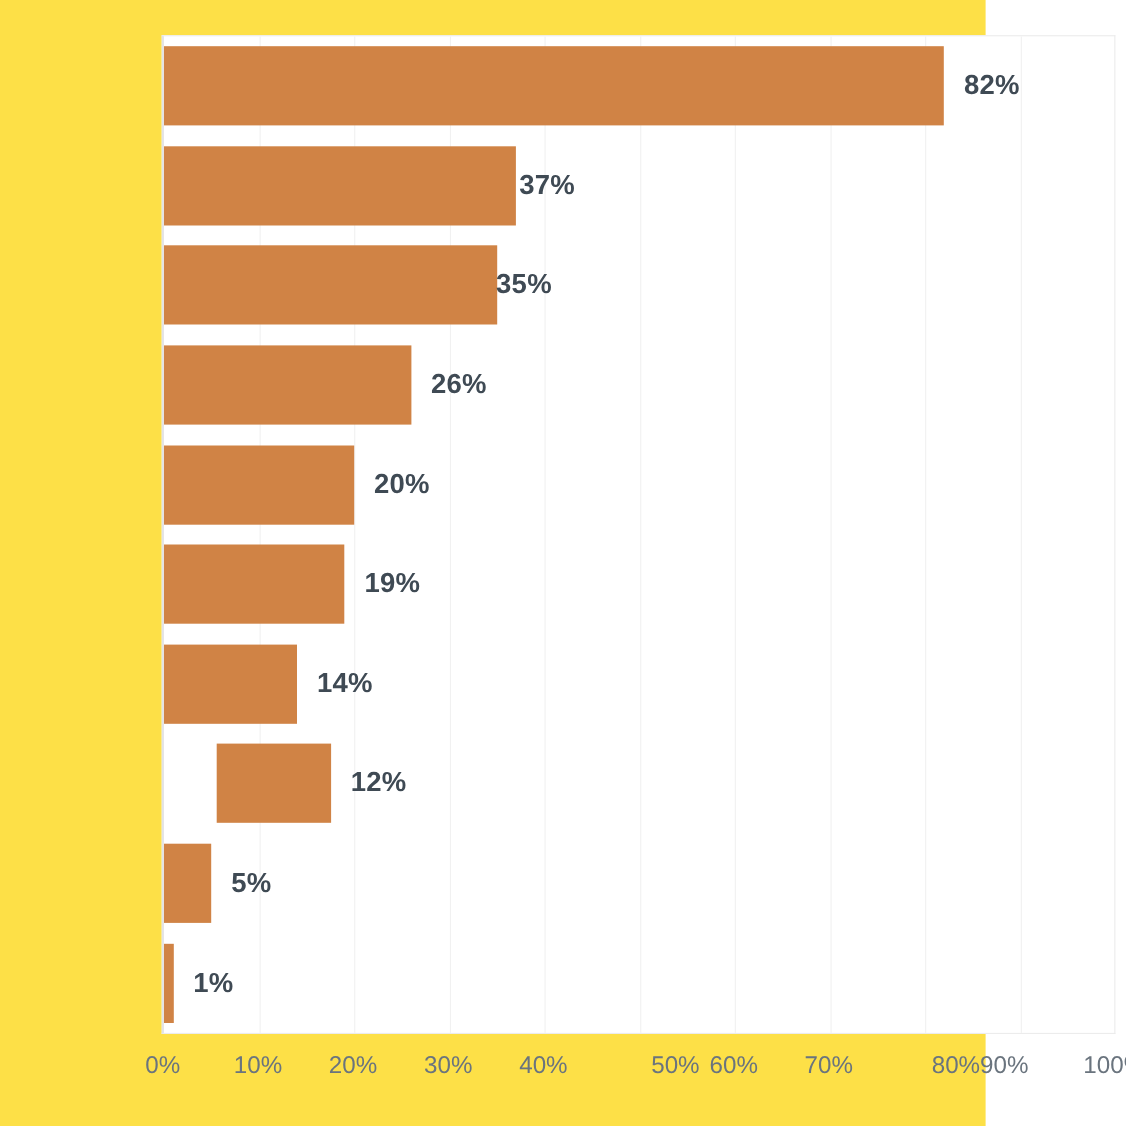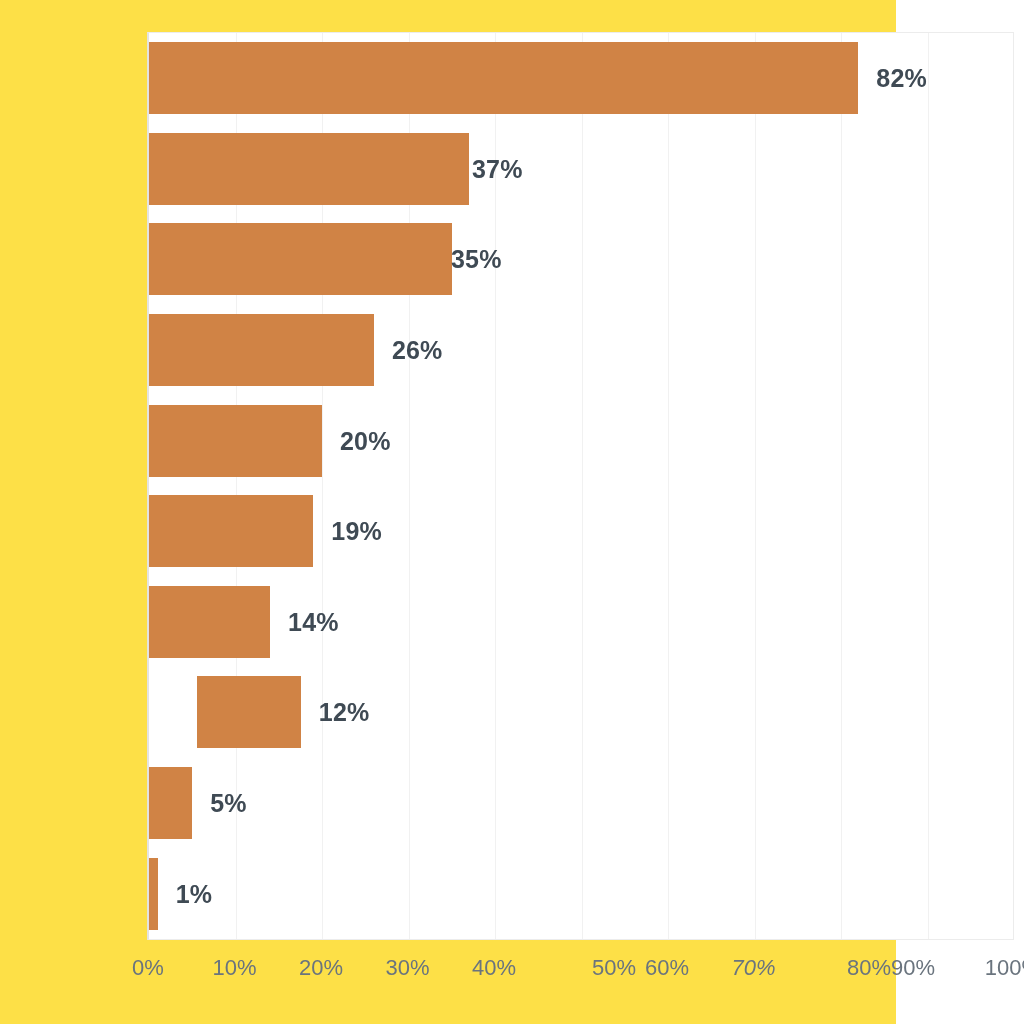--- a/index.html
+++ b/index.html
@@ -158,19 +158,19 @@
   <div id="cat-label-layer"></div>
 
   <div id="xaxis">
       <div class="xtick" style="left: 148px;">0%</div>
       <div class="xtick" style="left: 234.5px;">10%</div>
       <div class="xtick" style="left: 321px;">20%</div>
       <div class="xtick" style="left: 407.5px;">30%</div>
       <div class="xtick" style="left: 494px;">40%</div>
       <div class="xtick" style="left: 614px;">50%</div>
       <div class="xtick" style="left: 667px;">60%</div>
-      <div class="xtick" style="left: 753.5px; font-style: italic;">70%</div>
+      <div class="xtick" style="left: 753.5px;">70%</div>
       <div class="xtick" style="left: 869px;">80%</div>
       <div class="xtick" style="left: 913px;">90%</div>
       <div class="xtick" style="left: 1013px;">100%</div>
     </div>
 
 </div>
 
 </body></html>

